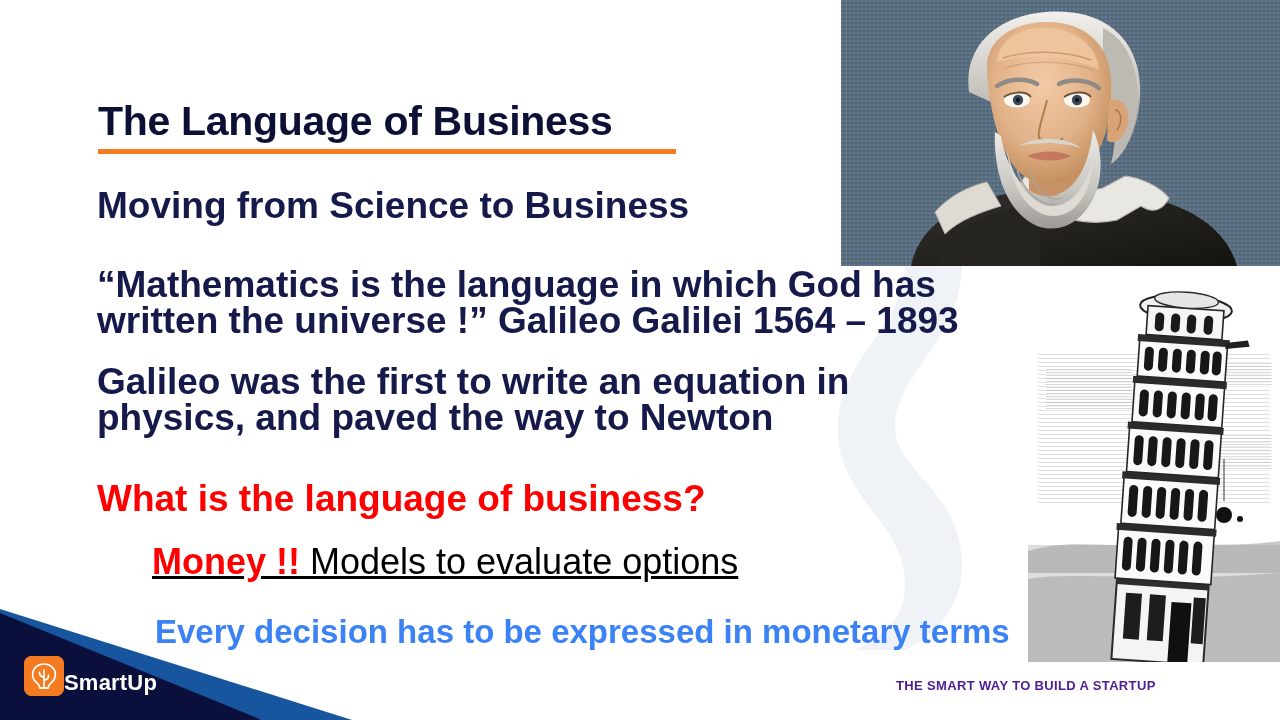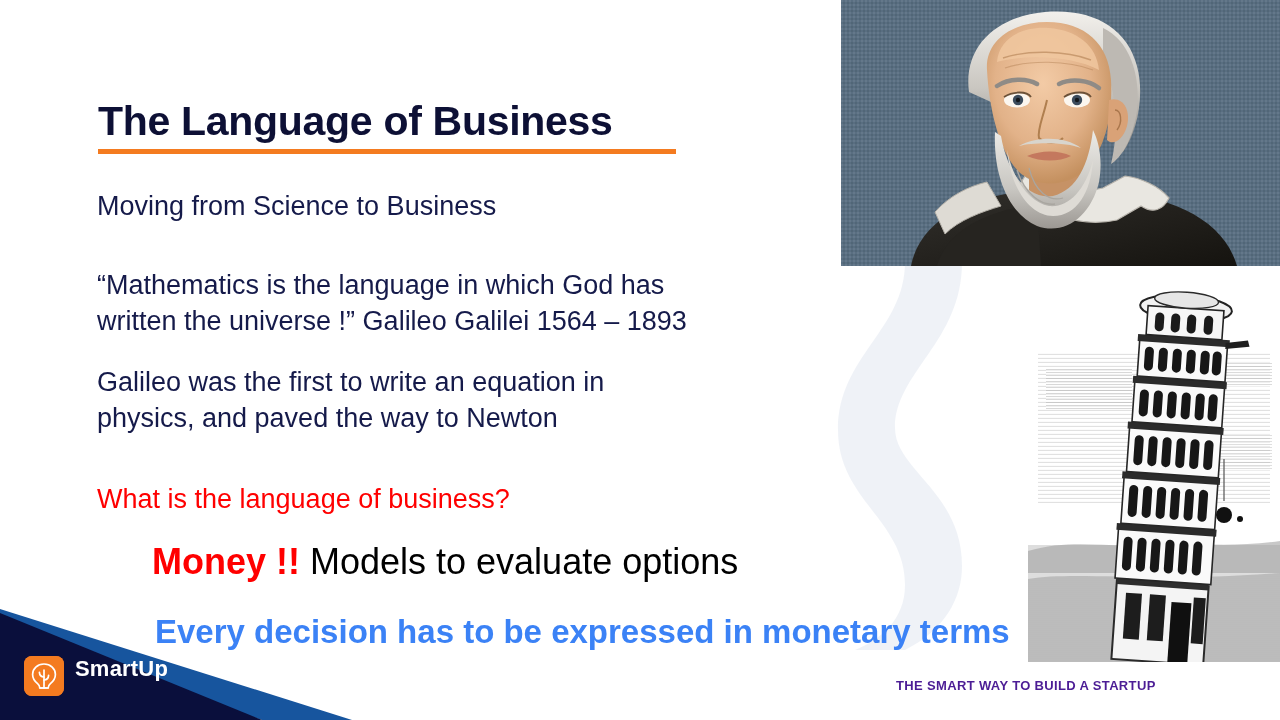--- a/index.html
+++ b/index.html
@@ -45,35 +45,37 @@
     top: 149px;
     width: 578px;
     height: 5px;
     background: #F47B20;
   }
 
   
   .body-text {
     position: absolute;
     color: #151A4A;
-    font-size: 27px;
+    font-size: 37px;
     line-height: 36px;
     white-space: pre-line;
+    font-weight: bold;
   }
   .lead      { left: 97px; top: 188px; }
   .quote     { left: 97px; top: 267px; }
   .galileo-note { left: 97px; top: 364px; }
   .question  { left: 97px; top: 481px; color: #FF0000; }
 
   .money-line {
     position: absolute;
     left: 152px;
     top: 541px;
     font-size: 36px;
     white-space: nowrap;
+    text-decoration: underline;
   }
   .money-line .money {
     color: #FF0000;
     font-weight: bold;
   }
   .money-line .models {
     color: #000000;
   }
 
   .closing-line {
@@ -114,22 +116,21 @@
     width: 400px;
     height: 125px;
   }
 
   
   .logo-group {
     position: absolute;
     left: 24px;
     top: 656px;
     display: flex;
-    align-items: flex-start;
-    gap: 11px;
+    align-items: flex-end;
   }
   .logo-mark {
     width: 40px;
     height: 40px;
     border-radius: 8px;
     background: #F47B20;
     display: flex;
     align-items: center;
     justify-content: center;
   }

